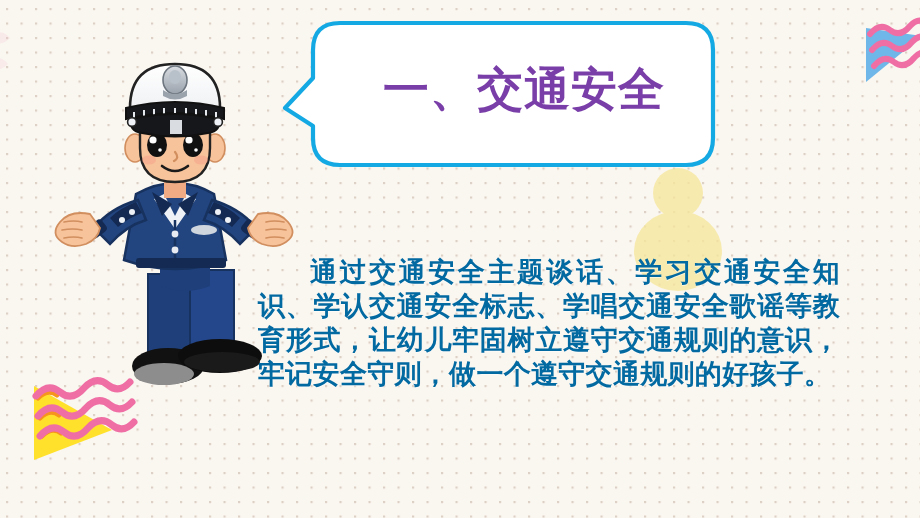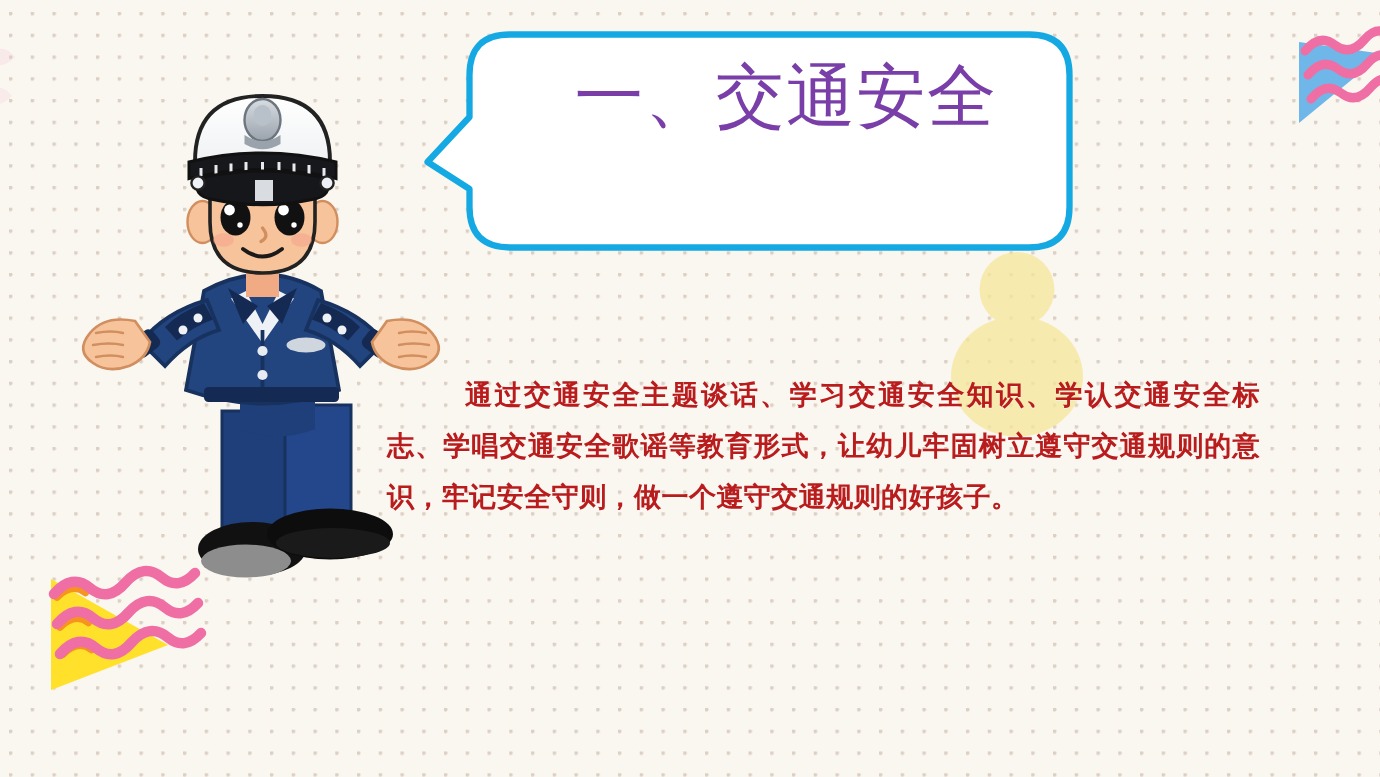--- a/index.html
+++ b/index.html
@@ -27,35 +27,35 @@
 
   
   #yellow-blob{position:absolute;left:612px;top:163px;width:132px;height:132px;pointer-events:none;}
 
   
   #policeman{position:absolute;left:52px;top:44px;width:244px;height:350px;}
 
   
   #speech-bubble{position:absolute;left:280px;top:18px;width:438px;height:152px;}
   #bubble-title{
-    position:absolute;left:383px;top:33px;width:306px;height:62px;
+    position:absolute;left:383px;top:58px;width:306px;height:62px;
     display:flex;align-items:center;justify-content:flex-start;
     color:#7a3ea9;
-    font-weight:normal;
+    font-weight:bold;
     font-size:46px;
     letter-spacing:1px;
     line-height:62px;
     white-space:nowrap;
   }
 
   
   #body-text{
     position:absolute;left:258px;top:228px;width:582px;
-    color:#b91c1c;
-    font-size:18px;
+    color:#0369a1;
+    font-size:27px;
     line-height:34px;
     font-weight:600;
     text-indent:52px;
     text-align:justify;
     text-justify:inter-character;
     letter-spacing:.3px;
     text-shadow:0 1px 0 rgba(255,255,255,.55);
   }
 </style>
 </head>

